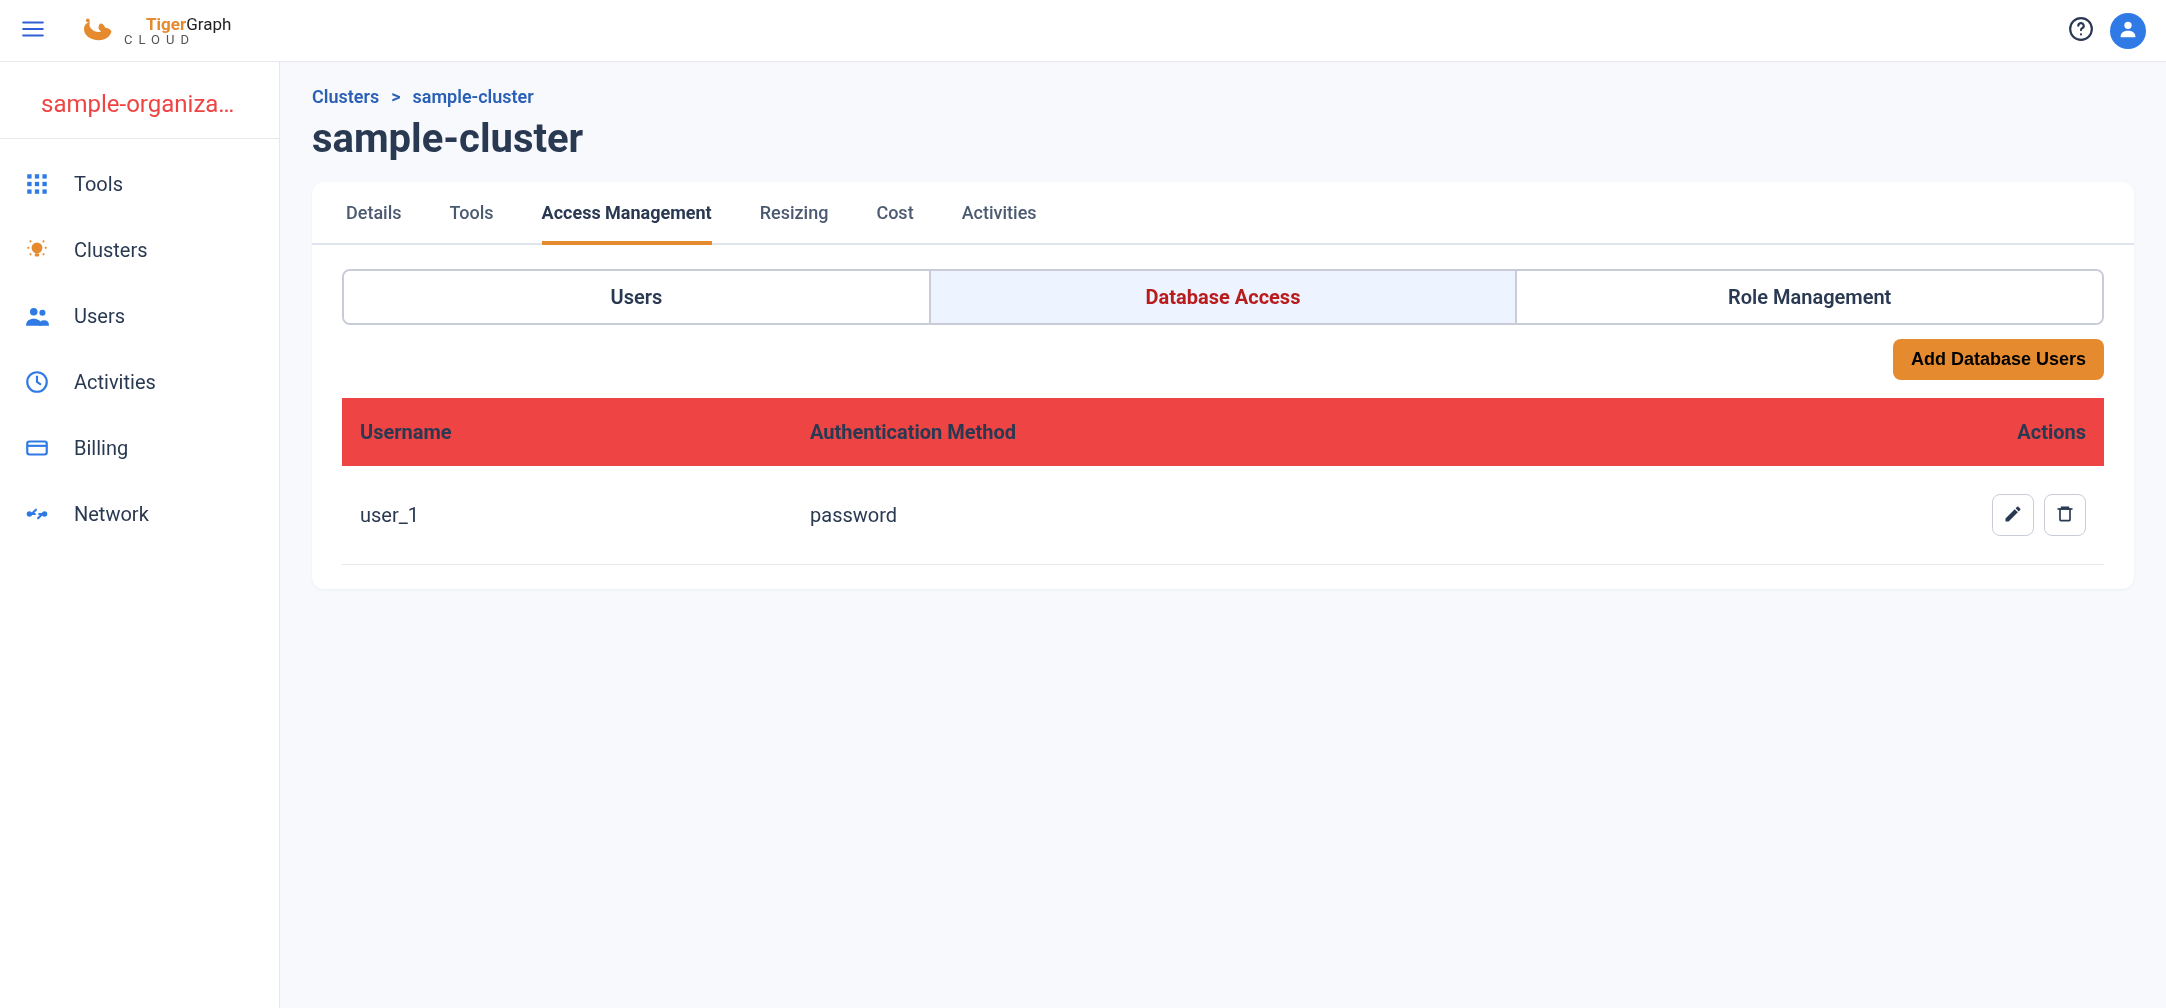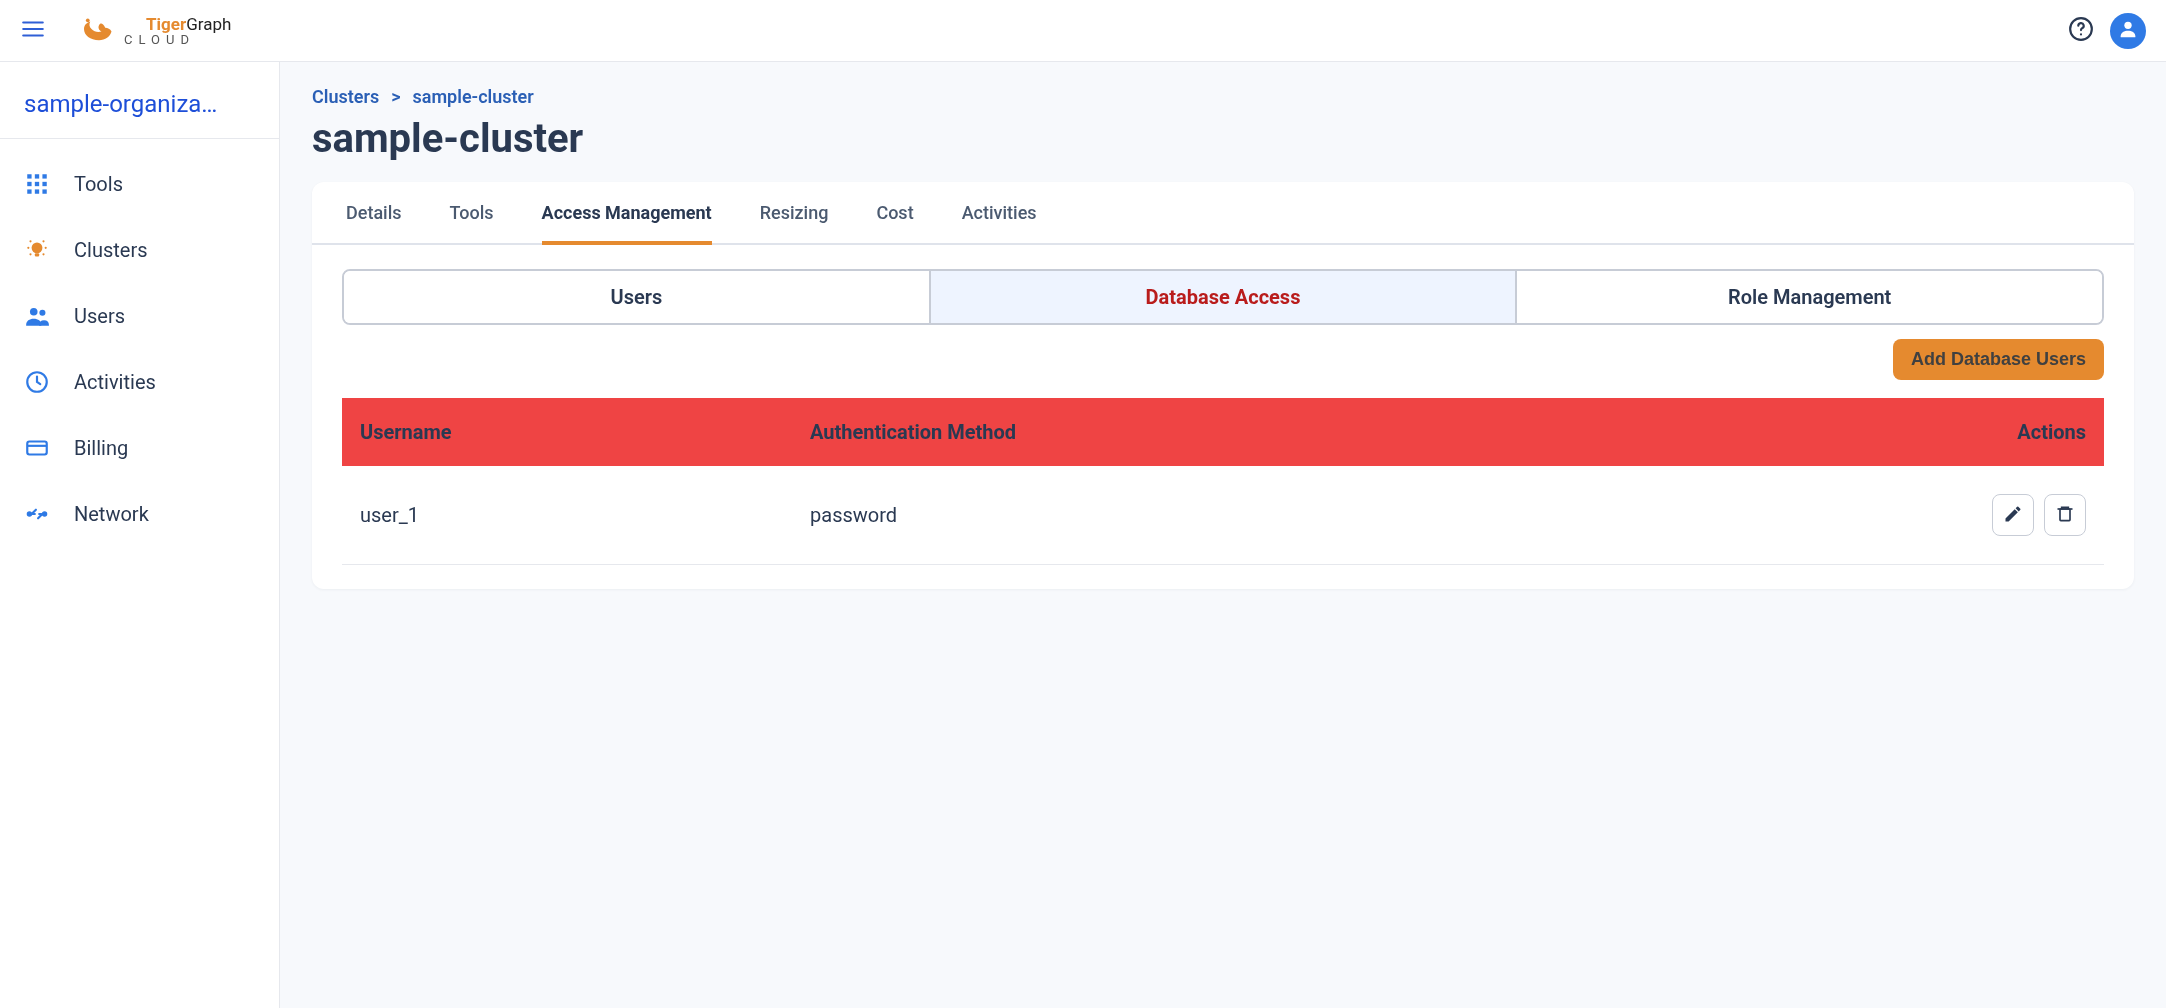--- a/index.html
+++ b/index.html
@@ -50,23 +50,23 @@
 
   
   .shell { display: flex; min-height: calc(100vh - 62px); }
 
   .sidebar {
     width: 280px;
     border-right: 1px solid #e6e8ed;
     background: #ffffff;
   }
   .org-chip {
-    padding: 28px 24px 20px;
+    padding: 28px 41px 20px;
     font-size: 24px;
-    color: #1d4ed8;
+    color: #ef4444;
     white-space: nowrap;
     overflow: hidden;
     text-overflow: ellipsis;
     border-bottom: 1px solid #e6e8ed;
     cursor: pointer;
   }
 
   .sidenav { padding: 12px 0; }
   .sidenav-item {
     display: flex;
@@ -169,21 +169,21 @@
   }
 
   
   .action-bar {
     display: flex;
     justify-content: flex-end;
     margin: 14px 0 18px;
   }
   .btn-orange {
     background: #e58a2f;
-    color: #404040;
+    color: #000000;
     border: none;
     border-radius: 8px;
     padding: 10px 18px;
     font-size: 18px;
     font-weight: 700;
     cursor: pointer;
   }
 
   
   .tbl {

